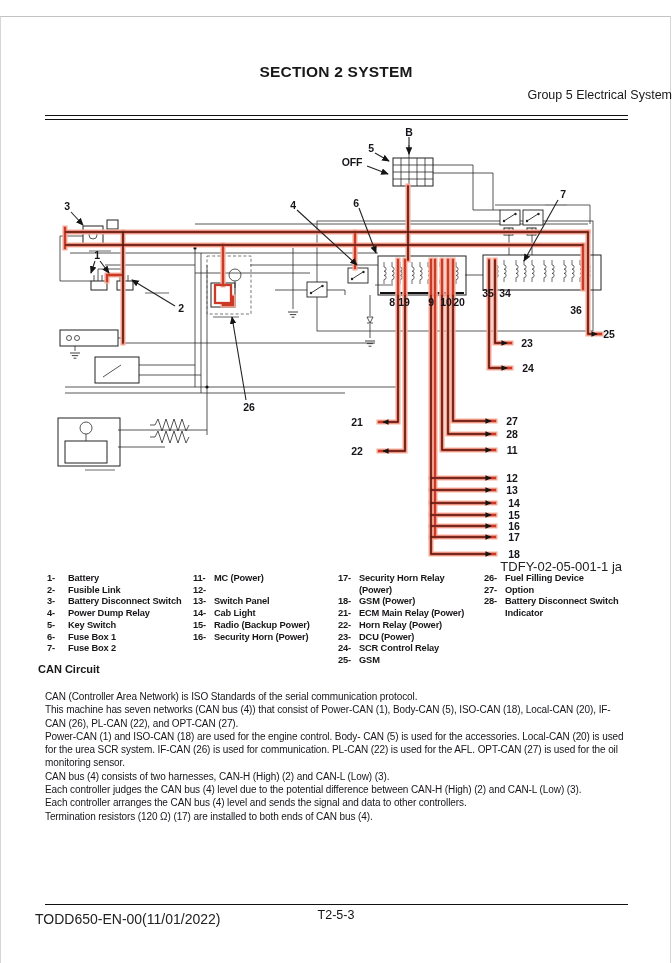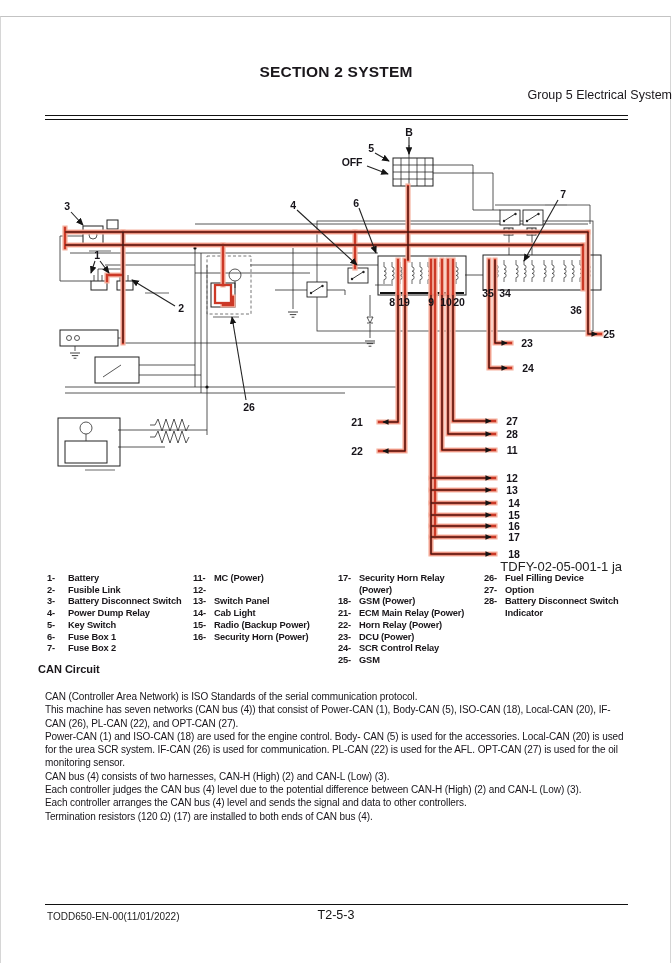--- a/index.html
+++ b/index.html
@@ -20,21 +20,21 @@
           grid-template-columns:146px 145px 146px 146px;}
   .lg-col{padding:0;}
   .lg-item{display:flex;font-size:9.3px;line-height:11.7px;font-weight:600;
            letter-spacing:-0.15px;color:#19161a;}
   .lg-num{width:21px;flex:none;padding-left:2px;}
   .lg-text{flex:1;padding-right:6px;}
   .can-h{position:absolute;left:38px;top:663px;margin:0;font-size:11px;font-weight:700;}
   .body-text{position:absolute;left:45px;top:690px;width:585px;}
   .body-text p{margin:0;font-size:10px;line-height:13.3px;letter-spacing:-0.1px;color:#17141a;}
   .foot-rule{position:absolute;left:45px;width:583px;top:904px;border-top:1.3px solid #111;}
-  .doc-code{position:absolute;left:47px;top:911px;font-size:10px;color:#222;}
+  .doc-code{position:absolute;left:35px;top:911px;font-size:14px;color:#222;}
   .page-num{position:absolute;left:0;right:0;top:908px;text-align:center;font-size:12.5px;color:#111;}
   svg .w{stroke:#2b2b2b;stroke-width:0.8;fill:none;}
   svg .w2{stroke:#333;stroke-width:0.8;fill:none;}
   svg .halo{stroke:#f6b2a0;stroke-width:5.2;fill:none;stroke-linecap:square;}
   svg .red{stroke:#cc3927;stroke-width:2.3;fill:none;stroke-linecap:square;}
   svg .core{stroke:#141414;stroke-width:0.9;fill:none;}
   svg .box{stroke:#222;stroke-width:1;fill:none;}
   svg .boxw{stroke:#222;stroke-width:1;fill:#fff;}
   svg .dash{stroke:#666;stroke-width:0.9;fill:none;stroke-dasharray:3,2.2;}
   svg .ca{stroke:#222;stroke-width:1.1;fill:none;}

